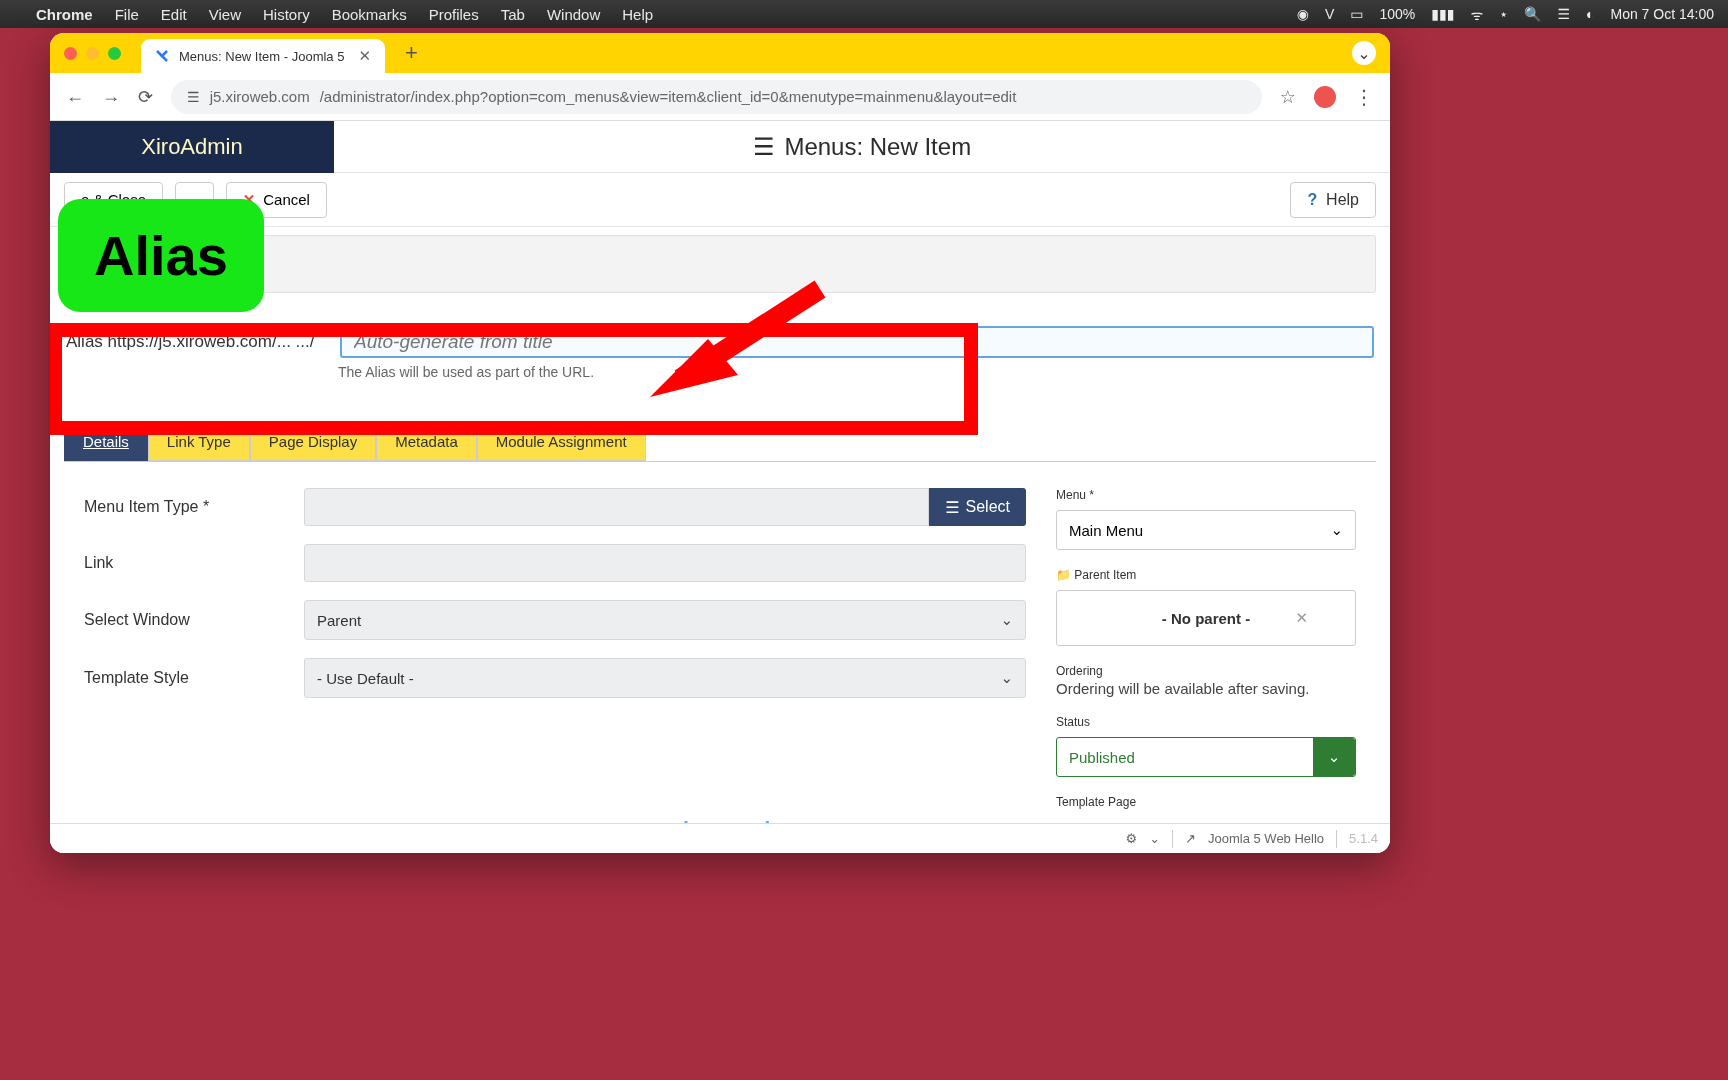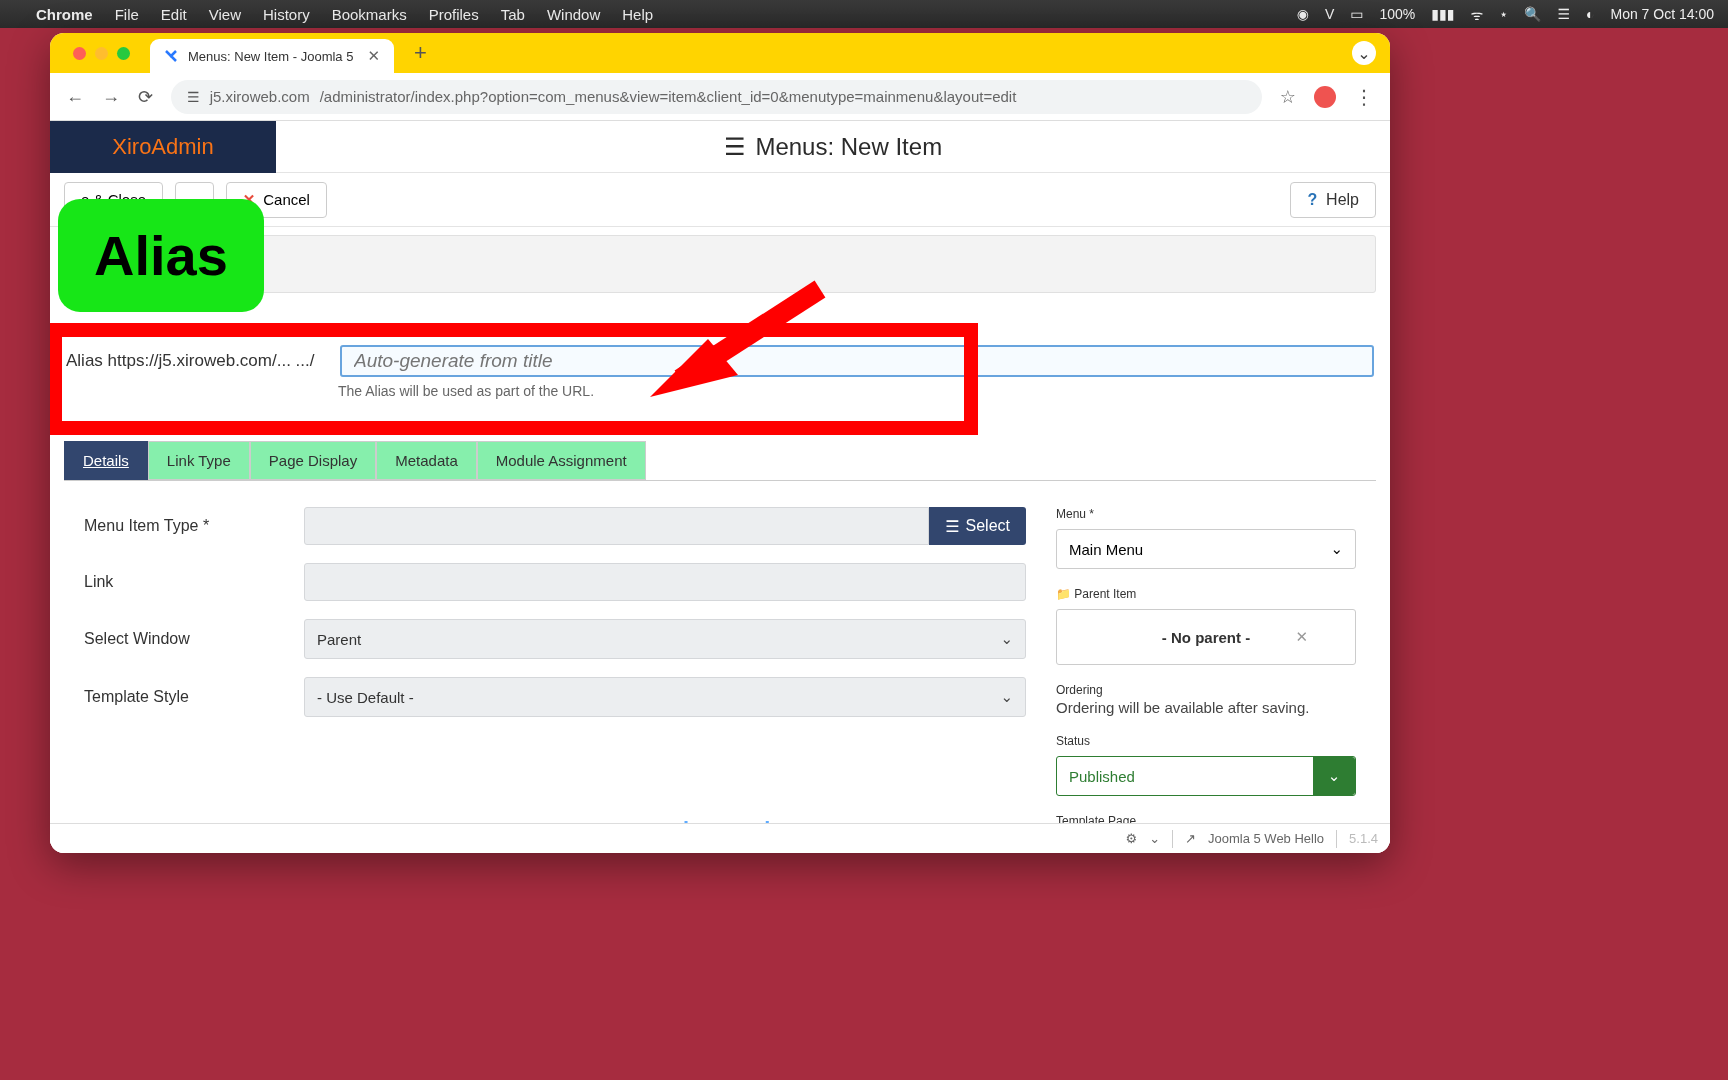--- a/index.html
+++ b/index.html
@@ -8,21 +8,21 @@
 
 .menubar { background: linear-gradient(#3a3a3a,#2a2a2a); height: 28px; display: flex; align-items: center; padding: 0 14px; color: #eee; font-size: 15px; gap: 22px; }
 .menubar .apple { font-size: 18px; }
 .menubar .app-name { font-weight: 700; }
 .menubar .spacer { flex: 1; }
 .menubar .right { display: flex; gap: 16px; align-items: center; }
 .menubar .right span { font-size: 14px; }
 
 
 .chrome-window { position: absolute; top: 33px; left: 50px; width: 1340px; height: 820px; background: #fff; border-radius: 14px; box-shadow: 0 12px 40px rgba(0,0,0,.4); overflow: hidden; }
-.tabbar { background: #ffd400; height: 40px; display: flex; align-items: center; padding: 0 23px; gap: 8px; position: relative; }
+.tabbar { background: #ffd400; height: 40px; display: flex; align-items: center; padding: 0 14px; gap: 8px; position: relative; }
 .win-buttons { display: flex; gap: 9px; padding-right: 12px; }
 .win-buttons .dot { width: 13px; height: 13px; border-radius: 50%; }
 .dot.red { background: #ff5f56; }
 .dot.yel { background: #ffbd2e; }
 .dot.grn { background: #27c93f; }
 .tab { background: #fff; height: 34px; display: flex; align-items: center; border-radius: 9px 9px 0 0; padding: 0 14px; gap: 8px; font-size: 13px; color: #333; position: relative; top: 3px; }
 .tab .favicon { width: 16px; height: 16px; color: #2979ff; display: flex; align-items: center; }
 .tab .close { color: #666; font-size: 15px; margin-left: 6px; }
 .newtab { color: #555; font-size: 22px; margin-left: 12px; }
 .tabbar .dots-right { position: absolute; right: 14px; background: #fff; border-radius: 50%; width: 24px; height: 24px; display: flex; align-items: center; justify-content: center; color: #444; }
@@ -39,44 +39,44 @@
 .urlbar .more { font-size: 20px; color: #555; }
 
 
 .watermark { position: absolute; top: 75px; right: 8px; font-size: 72px; font-weight: 700; color: #4da3ff; opacity: .5; letter-spacing: -2px; }
 .watermark .x { font-size: 90px; font-style: italic; }
 .footer-url { position: absolute; bottom: 0px; left: 50%; transform: translateX(-50%); font-size: 34px; color: #4da3ff; font-weight: 500; opacity: .9; }
 
 
 .page { position: absolute; top: 88px; left: 0; right: 0; bottom: 0; display: flex; flex-direction: column; }
 .header { display: flex; height: 52px; }
-.header .brand { background: #1b2a4a; color: #f97316; width: 226px; display: flex; align-items: center; justify-content: center; font-size: 22px; font-weight: 400; }
+.header .brand { background: #1b2a4a; color: #fef9c3; width: 284px; display: flex; align-items: center; justify-content: center; font-size: 22px; font-weight: 400; }
 .header .title-bar { background: #fff; flex: 1; display: flex; align-items: center; justify-content: center; font-size: 24px; font-weight: 500; color: #2b2b2b; gap: 10px; border-bottom: 1px solid #e4e4e4; }
 .toolbar { height: 54px; display: flex; align-items: center; padding: 0 14px; gap: 12px; background: #fff; border-bottom: 1px solid #e4e4e4; }
 .toolbar .btn { border: 1px solid #ccc; border-radius: 4px; padding: 8px 16px; font-size: 15px; background: #fff; display: flex; align-items: center; gap: 8px; cursor: pointer; }
 .toolbar .btn .x { color: #e74c3c; font-weight: 700; }
 .toolbar .btn.caret { padding: 8px 12px; }
 .toolbar .spacer { flex: 1; }
 .toolbar .help { border: 1px solid #ccc; border-radius: 4px; padding: 8px 16px; background: #fff; color: #333; }
 
 .content { flex: 1; background: #fff; position: relative; padding: 0 14px; }
 
 
 .alias-callout { position: absolute; left: 8px; top: -28px; background: #17e617; color: #000; font-size: 56px; font-weight: 800; padding: 24px 36px; border-radius: 22px; z-index: 5; }
 .red-highlight { position: absolute; left: -2px; top: 96px; width: 930px; height: 112px; border: 14px solid #ff0000; z-index: 4; }
 .arrow { position: absolute; left: 580px; top: 52px; z-index: 6; }
 
 .title-block { background: #f3f3f3; height: 58px; border: 1px solid #e0e0e0; border-radius: 3px; margin-top: 8px; }
-.alias-row { display: flex; align-items: center; gap: 14px; margin-top: 52px; padding: 0 2px; }
+.alias-row { display: flex; align-items: center; gap: 14px; margin-top: 33px; padding: 0 2px; }
 .alias-row .lbl { font-size: 17px; color: #333; width: 260px; }
 .alias-row input { flex: 1; border: 2px solid #68a4de; border-radius: 3px; height: 32px; padding: 0 12px; font-size: 19px; font-style: italic; color: #888; background: #f6fbff; }
 .alias-hint { margin-left: 274px; margin-top: 6px; font-size: 14px; color: #666; }
 
 .tabs { display: flex; margin-top: 42px; }
-.tabs .t { padding: 10px 18px; font-size: 15px; background: #86efac; border: 1px solid #ccc; cursor: pointer; color: #333; }
+.tabs .t { padding: 10px 18px; font-size: 15px; background: #fde047; border: 1px solid #ccc; cursor: pointer; color: #333; }
 .tabs .t.active { background: #32466e; color: #ffffff; text-decoration: underline; border-color: #32466e; }
 .tabs-border { border-top: 1px solid #ccc; }
 
 .form-area { display: flex; gap: 30px; padding: 26px 20px 0 20px; }
 .form-left { flex: 1; }
 .form-right { width: 300px; }
 .frow { display: flex; align-items: center; margin-bottom: 18px; }
 .frow .flbl { width: 220px; font-size: 16px; color: #333; }
 .ftext { flex: 1; background: #eceef0; border: 1px solid #d5d7da; border-radius: 3px; height: 38px; padding: 0 12px; font-size: 15px; color: #333; }
 .select-btn { background: #32466e; color: #fff; padding: 0 16px; height: 38px; display: flex; align-items: center; border-radius: 0 3px 3px 0; gap: 6px; }

